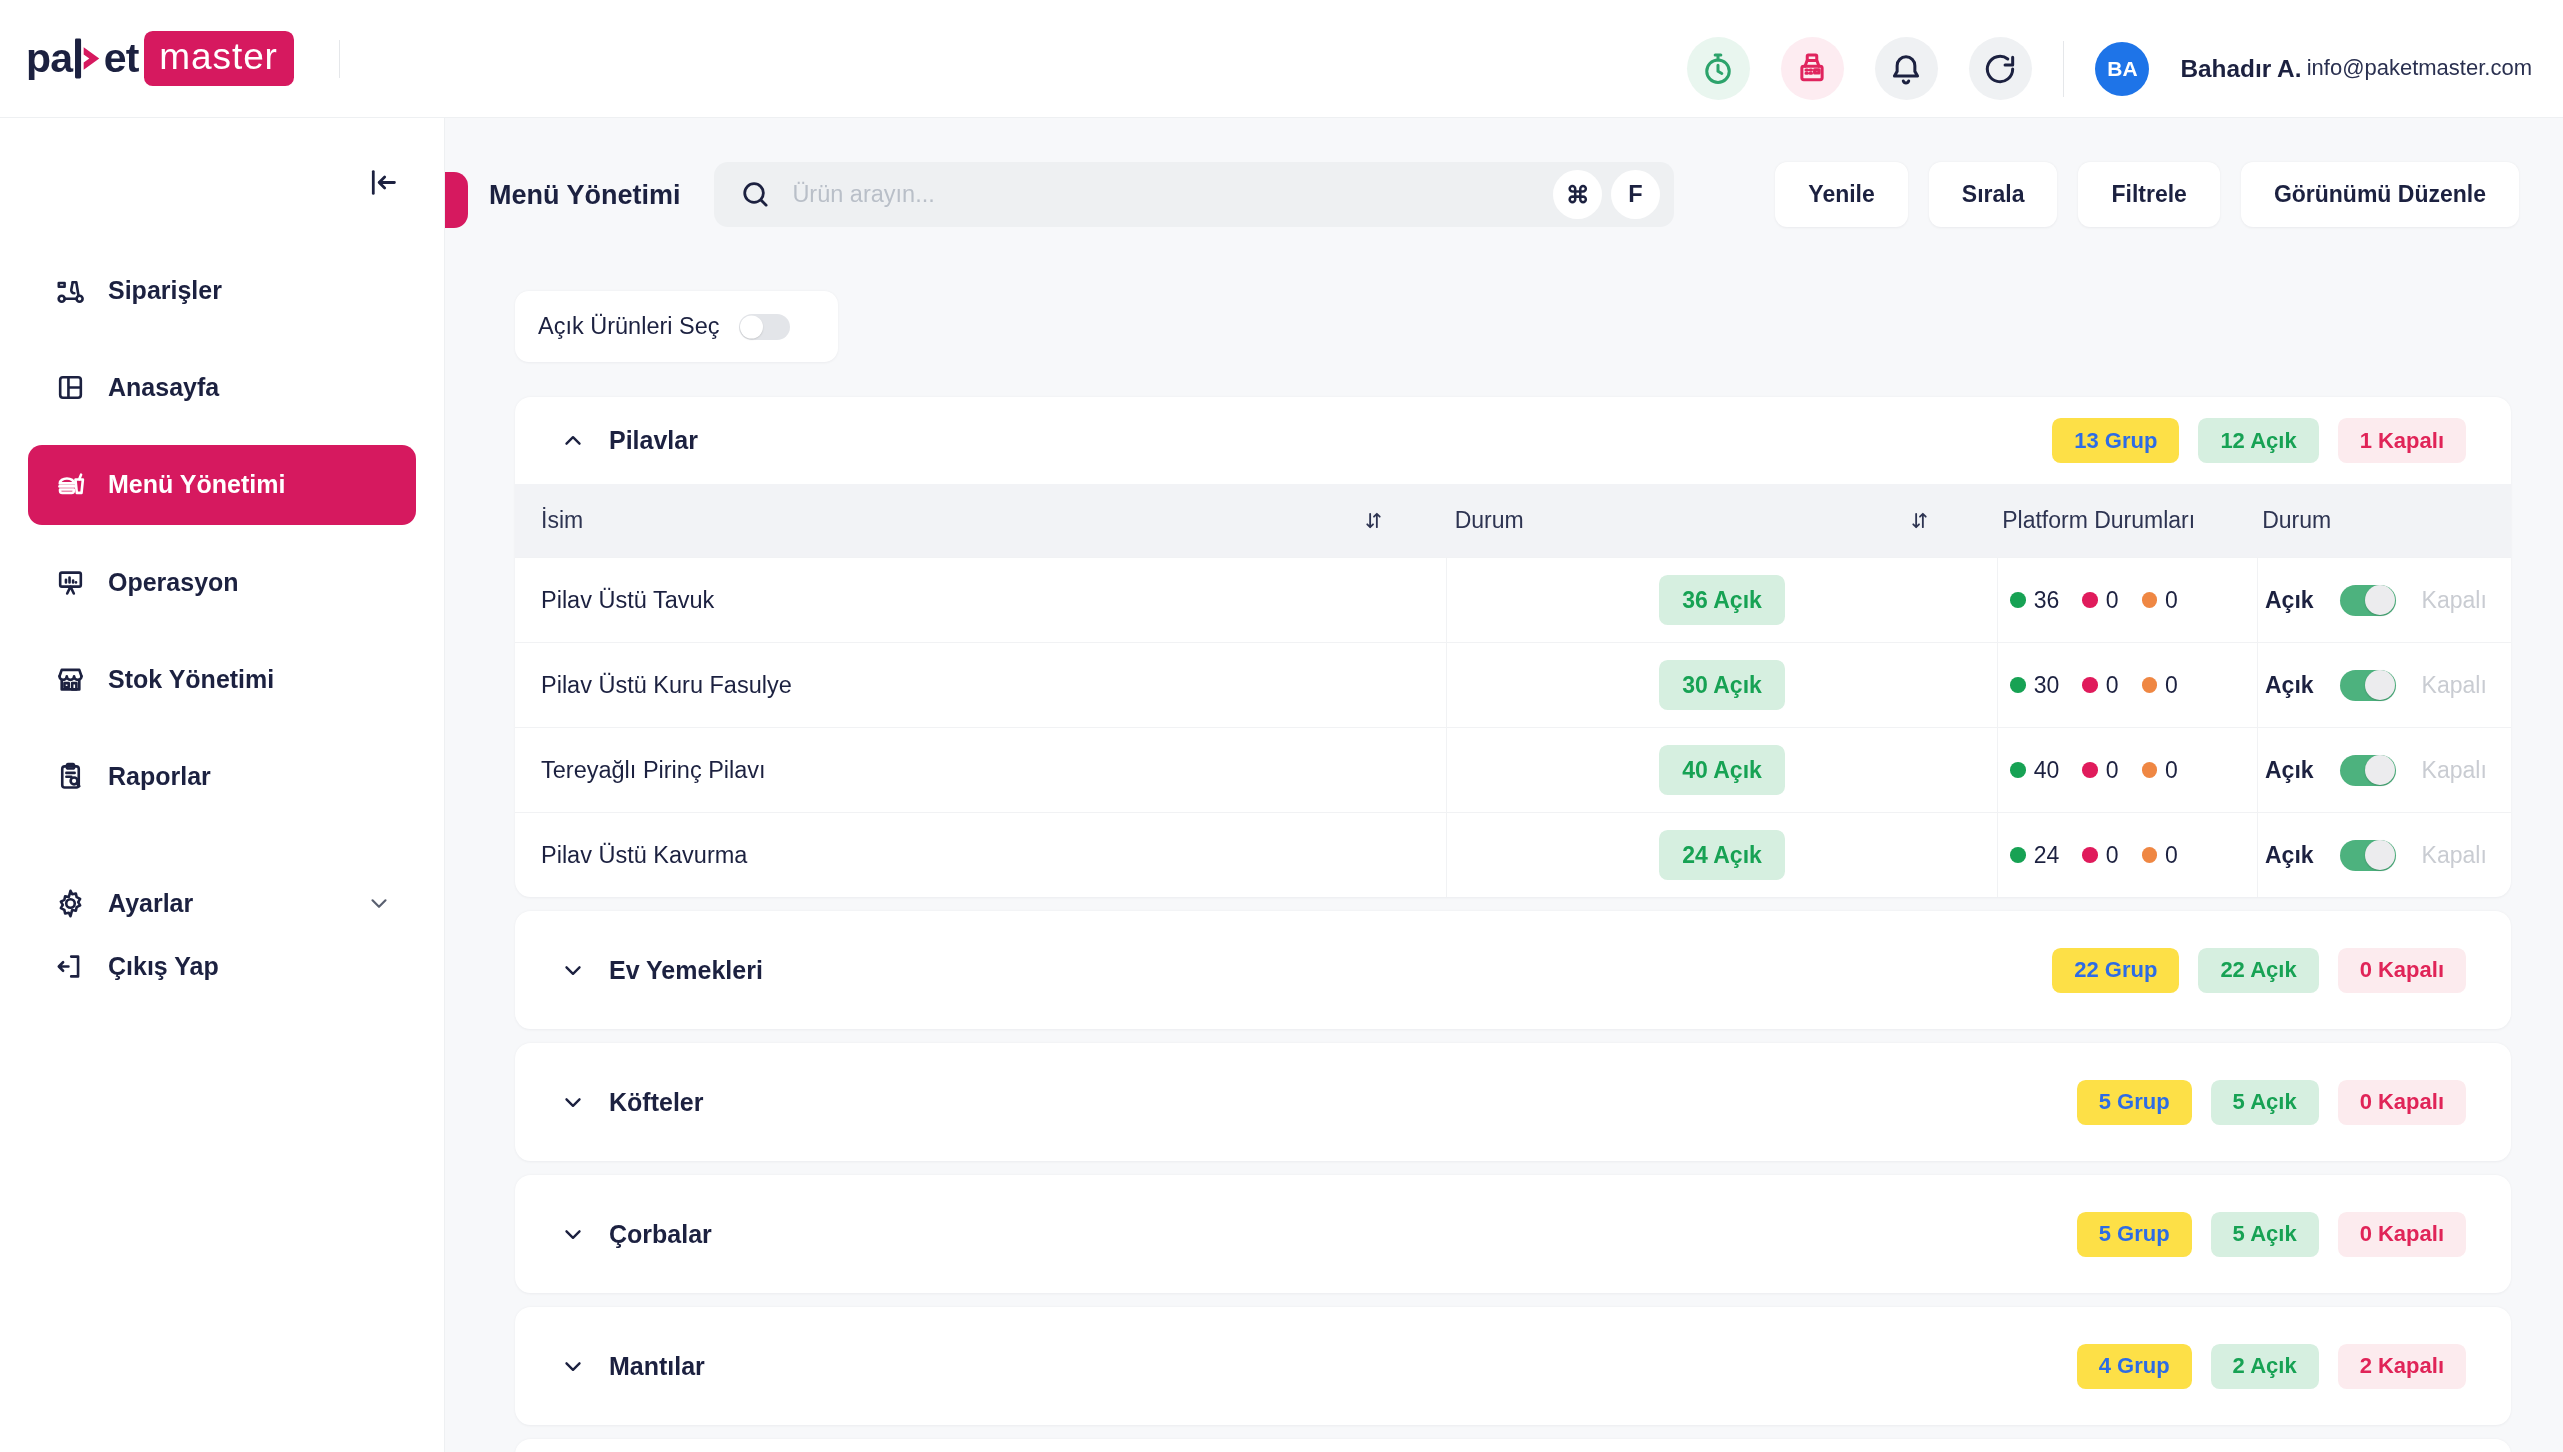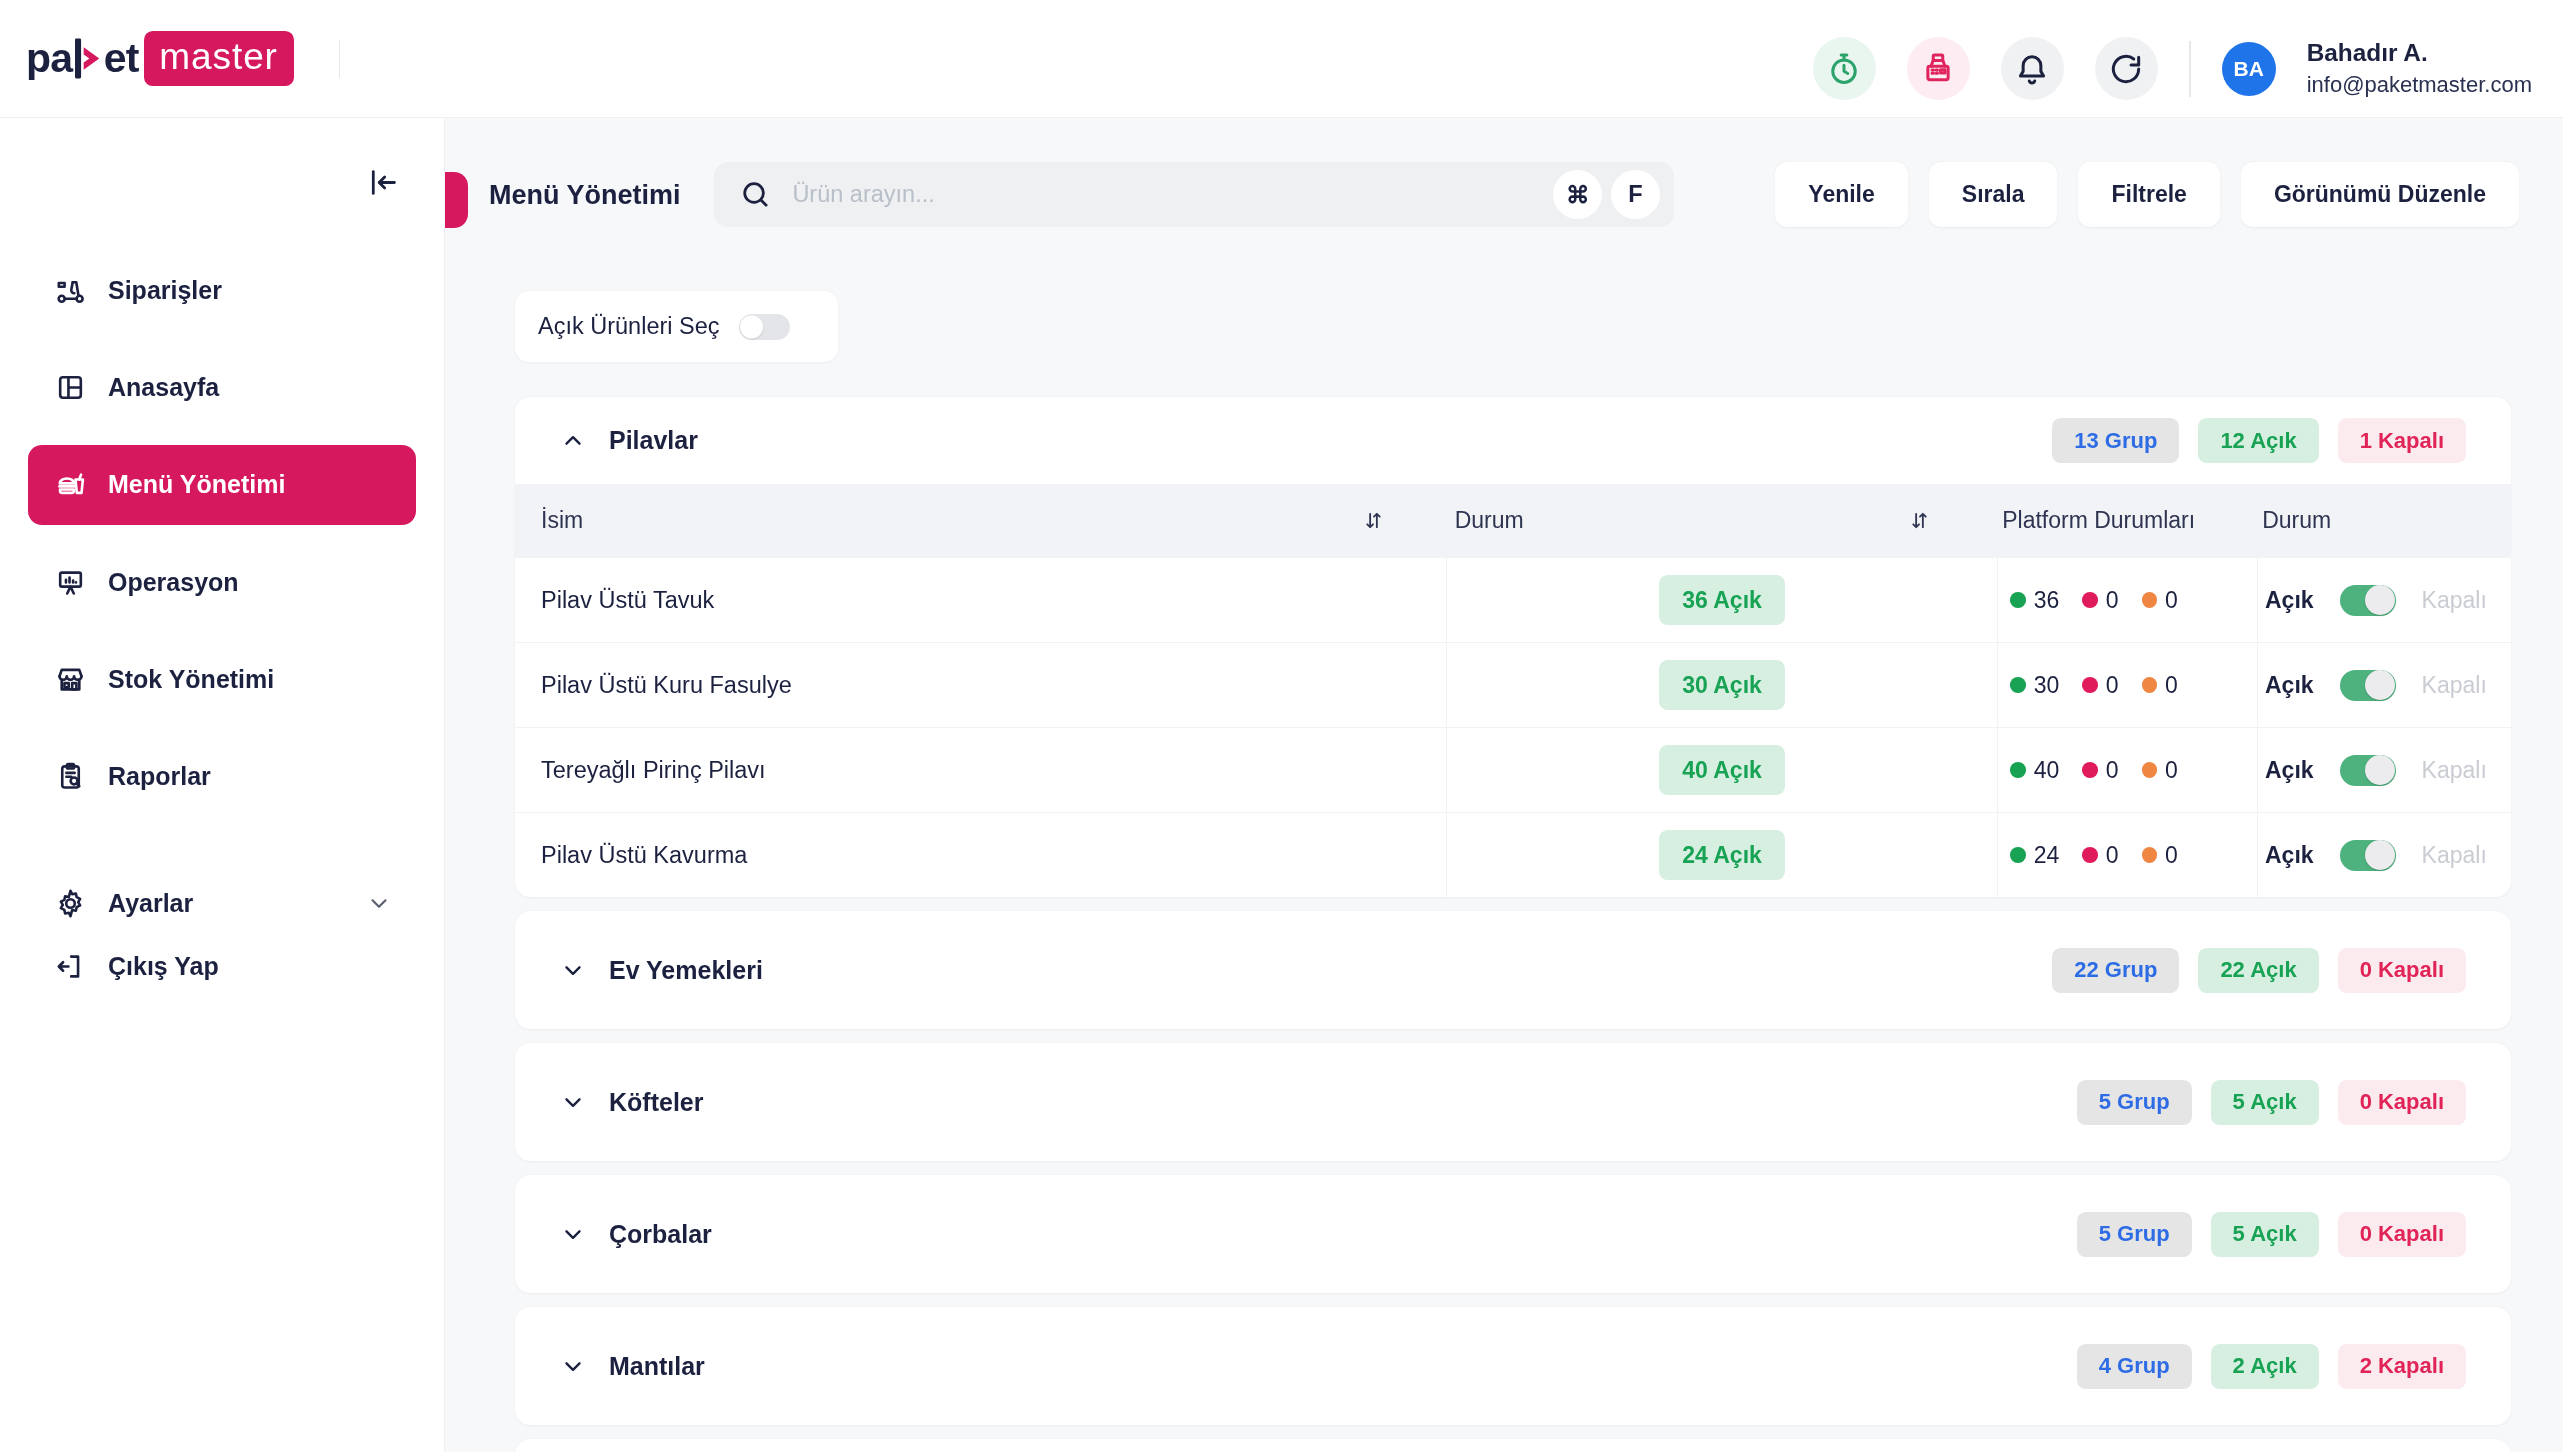--- a/index.html
+++ b/index.html
@@ -15,21 +15,21 @@
   .logo-badge { margin-left:5.2px; background:#d6195f; color:#fff; font-size:37px; font-weight:400;
     letter-spacing:0.9px; padding:4.4px 15.7px 7.8px; border-radius:8.7px; }
   .logo-divider { width:1.7px; height:38px; background:#e5e7ea; margin-left:45px; }
   .topbar-right { margin-left:auto; display:flex; align-items:center; gap:31px;margin-top:20px; }
   .icon-circle { width:63px; height:63px; border-radius:50%; display:flex; align-items:center;
     justify-content:center; cursor:pointer; }
   .ic-green { background:#e9f6ef; } .ic-pink { background:#fdecf1; } .ic-gray { background:#eff1f3; }
   .tb-divider { width:1.7px; height:56px; background:#e5e7ea; }
   .avatar { width:54px; height:54px; border-radius:50%; background:#1e74e8; color:#fff;
     font-size:21px; font-weight:700; display:flex; align-items:center; justify-content:center; cursor:pointer; }
-  .user-block { display:flex; flex-direction:column; gap:5.2px; }
+  .user-block { display:flex; gap:5.2px; }
   .user-name { font-size:24.4px; font-weight:700; color:#1c2140; }
   .user-email { font-size:22px; color:#2a3050; }
 
   
   .sidebar { position:absolute; left:0; top:118px; width:445px; bottom:0; background:#ffffff;
     border-right:0.9px solid #eef0f2; }
   .collapse-btn { position:absolute; top:45px; right:42px; width:38px; height:38px; cursor:pointer;
     display:flex; align-items:center; justify-content:center; }
   .menu { position:absolute; top:132px; left:0; right:0; }
   .menu-item { height:80px; margin:0 28px 17.4px; border-radius:14px; display:flex; align-items:center;
@@ -70,21 +70,21 @@
   .switch.on { width:56px; height:31px; background:#4db27e; }
   .switch.on .knob { width:30px; height:30px; right:0.9px; background:#ececee; box-shadow:0 0.9px 1.7px rgba(0,0,0,.18); }
 
   .section-card { margin-bottom:14px; overflow:hidden; }
   .section-header { height:87px; display:flex; align-items:center; padding:0 45px; cursor:pointer; }
   .section-card.collapsed .section-header { height:118px; }
   .section-title { font-size:25px; font-weight:800; color:#1c2140; margin-left:23px; }
   .section-badges { margin-left:auto; display:flex; gap:19px; }
   .badge { height:45px; border-radius:8.7px; padding:0 22px; display:flex; align-items:center;
     font-size:22px; font-weight:700; }
-  .badge-blue { background:#e5e5e5; color:#2d6ce5; }
+  .badge-blue { background:#fde047; color:#2d6ce5; }
   .badge-green { background:#d6efe0; color:#17a254; }
   .badge-red { background:#fcebee; color:#e02458; }
 
   .tgrid { display:grid; grid-template-columns:931px 551px 260px 255px; }
   .thead { background:#f2f3f6; height:73px; }
   .thead .cell { display:flex; align-items:center; font-size:23px; font-weight:500; color:#2e3452; }
   .cell-h-name { padding:0 61px 0 26px; justify-content:space-between; }
   .cell-h-status { padding:0 66px 0 8.7px; justify-content:space-between; }
   .cell-h-plat, .cell-h-toggle { padding-left:5.2px; }
   .trow { height:85px; border-top:0.9px solid #f1f2f4; }

